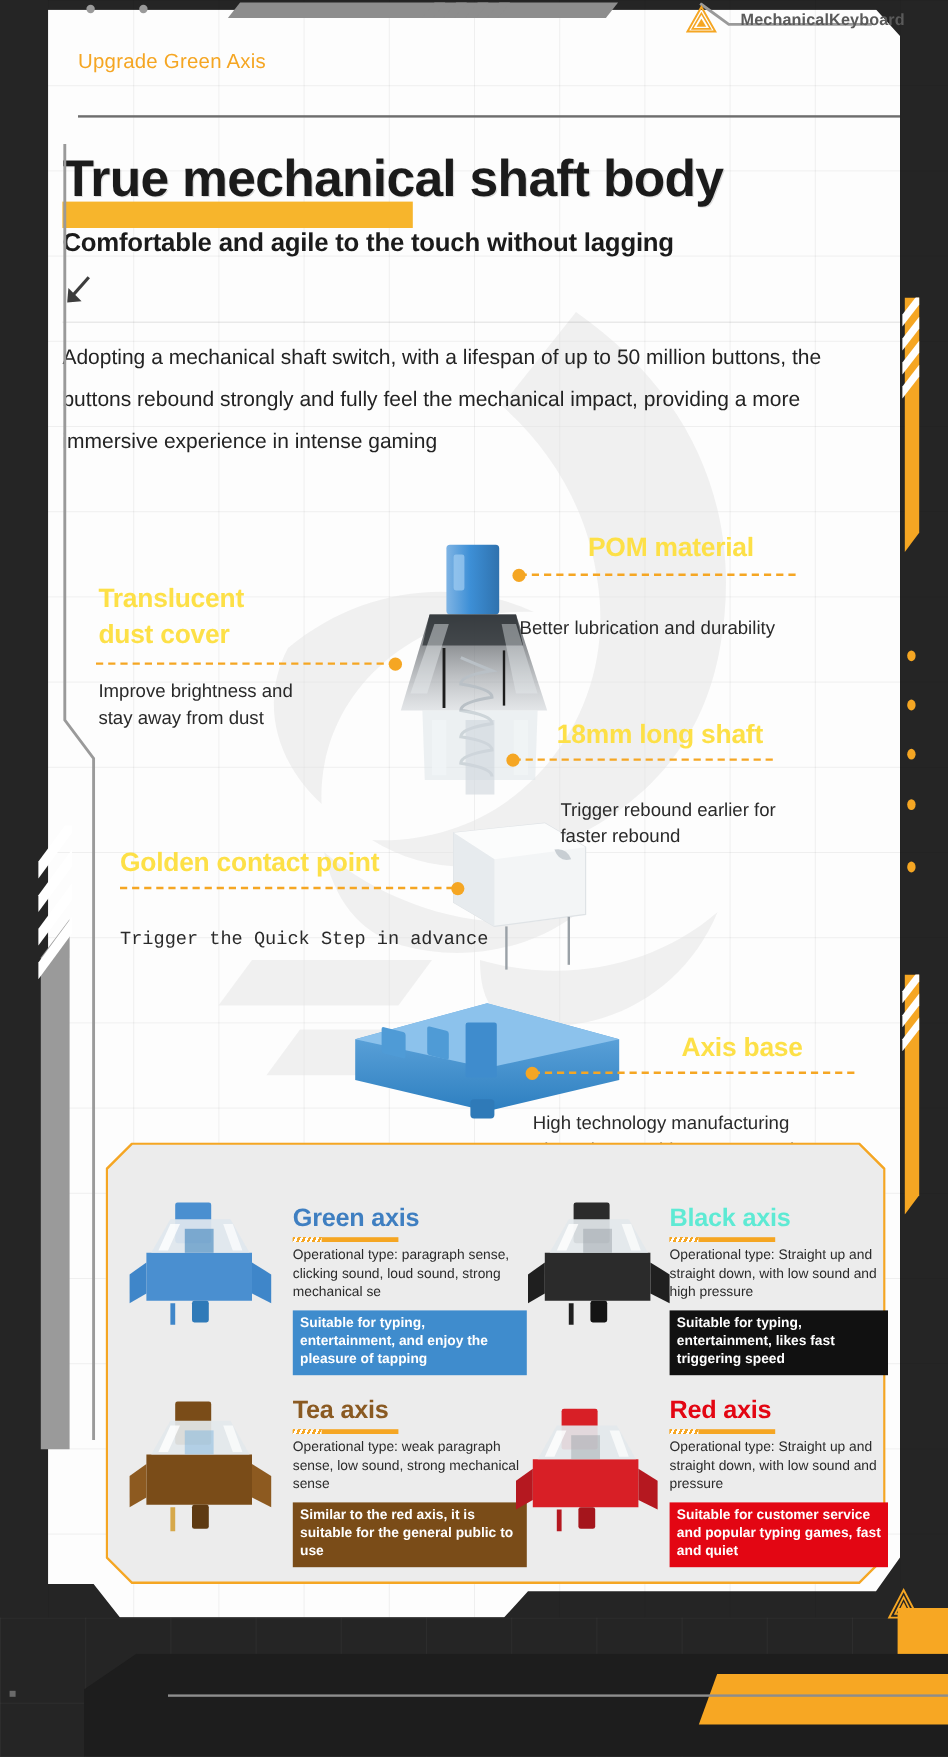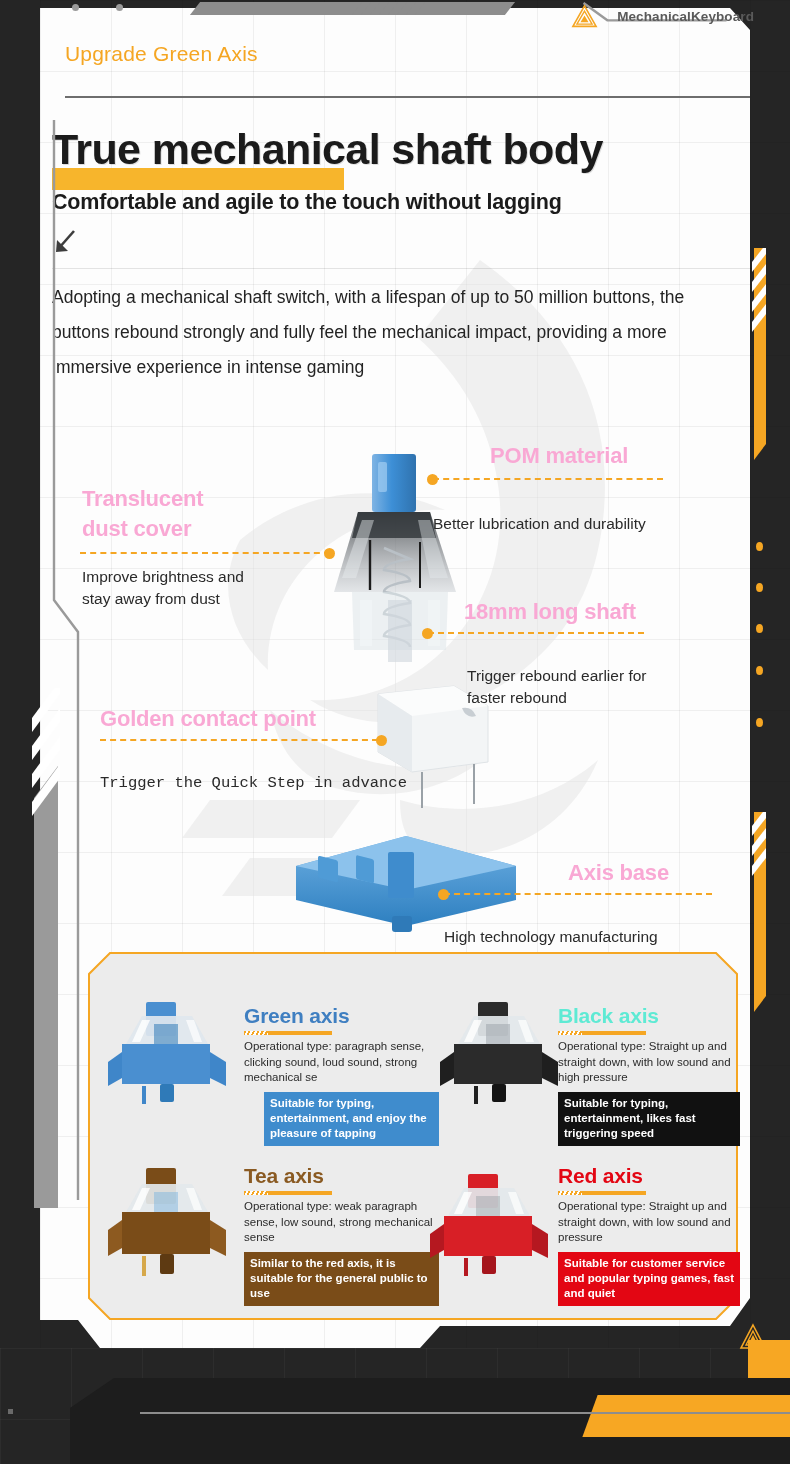--- a/index.html
+++ b/index.html
@@ -47,21 +47,21 @@
   .top-hook { position:absolute; left:575px; top:2px; width:160px; height:22px; }
   .corner-dot { position:absolute; width:7px; height:7px; border-radius:50%; background:#9a9a9a; top:4px; }
 
   .logo-wrap { position:absolute; right:36px; top:4px; display:flex; align-items:center; gap:19px; }
   .logo-mark { width:27px; height:25px; }
   .logo-text { font-size:13.5px; font-weight:bold; color:#5a5a5a; letter-spacing:.1px; }
 
   
   .kicker {
     position:absolute; left:65px; top:42px;
-    font-size:21px; color:#f5a623; letter-spacing:.2px;
+    font-size:17px; color:#f5a623; letter-spacing:.2px;
   }
   .hr-line { position:absolute; left:65px; top:96px; width:685px; height:2px; background:#6e6e6e; }
 
   .h1-wrap { position:absolute; left:52px; top:128px; width:700px; }
   .h1-hl {
     position:absolute; left:0; top:40px; width:292px; height:22px;
     background:#f7b52c;
   }
   .h1 {
     position:relative; font-size:43px; font-weight:bold; color:#1b1b1b;
@@ -75,21 +75,21 @@
   .arrow-dl { position:absolute; left:52px; top:228px; width:26px; height:28px; }
 
   .body-sep-top { position:absolute; left:52px; top:268px; width:700px; height:1px; background:rgba(0,0,0,.1); }
   .body-copy {
     position:absolute; left:52px; top:280px; width:672px;
     font-size:17.5px; line-height:35px; color:#232323;
   }
 
   
   .co { position:absolute; }
-  .co-title { font-size:22px; font-weight:bold; color:#f9a8d4; white-space:nowrap; letter-spacing:-0.2px; }
+  .co-title { font-size:22px; font-weight:bold; color:#fde047; white-space:nowrap; letter-spacing:-0.2px; }
   .co-sub { font-size:15.5px; color:#2a2a2a; line-height:22px; white-space:nowrap; }
   .dash {
     height:0; border-top:2.5px dashed #f5a623; position:absolute;
   }
   .knob {
     position:absolute; width:11px; height:11px; border-radius:50%; background:#f5a623;
   }
 
   
   .render { position:absolute; }
@@ -349,21 +349,21 @@
   <rect x="58" y="24" width="24" height="20" fill="#2f7ab8" opacity=".55"></rect>
   <path d="M12 62 L26 52 L26 78 L12 86 Z" fill="#3f86c9"></path>
   <path d="M114 52 L130 62 L130 86 L114 78 Z" fill="#3f86c9"></path>
   <rect x="64" y="84" width="14" height="18" rx="2" fill="#2f7ab8"></rect>
   <path d="M48 86 L48 104" stroke="#3f86c9" stroke-width="4"></path>
 </svg>
 <div class="cell" style="left:244px; top:1004px; width:195px;">
   <div class="cell-title" style="color:#3f7fc1;">Green axis</div>
   <div class="title-rule hatched"></div>
   <div class="cell-desc">Operational type: paragraph sense, clicking sound, loud sound, strong mechanical se</div>
-  <div class="cell-tag" style="background:#3f8ccd; color:#fff;margin-left:20px;">Suitable for typing, entertainment, and enjoy the pleasure of tapping</div>
+  <div class="cell-tag" style="background:#3f8ccd; color:#fff;">Suitable for typing, entertainment, and enjoy the pleasure of tapping</div>
 </div>
 
 <svg class="render" style="left:428px; top:1000px; width:140px; height:110px;" viewBox="0 0 140 110">
   <rect x="50" y="2" width="30" height="34" rx="2" fill="#2b2b2b"></rect>
   <path d="M26 84 L26 44 L114 44 L114 84 Z" fill="#2b2b2b"></path>
   <path d="M30 44 L46 16 L96 16 L112 44 Z" fill="#e3e8ec" opacity=".92"></path>
   <path d="M46 20 L54 20 L44 42 L36 42 Z" fill="#ffffff" opacity=".8"></path>
   <path d="M90 20 L98 20 L106 42 L98 42 Z" fill="#ffffff" opacity=".7"></path>
   <rect x="58" y="24" width="24" height="20" fill="#9aa1a7" opacity=".5"></rect>
   <path d="M12 62 L26 52 L26 78 L12 86 Z" fill="#1f1f1f"></path>

